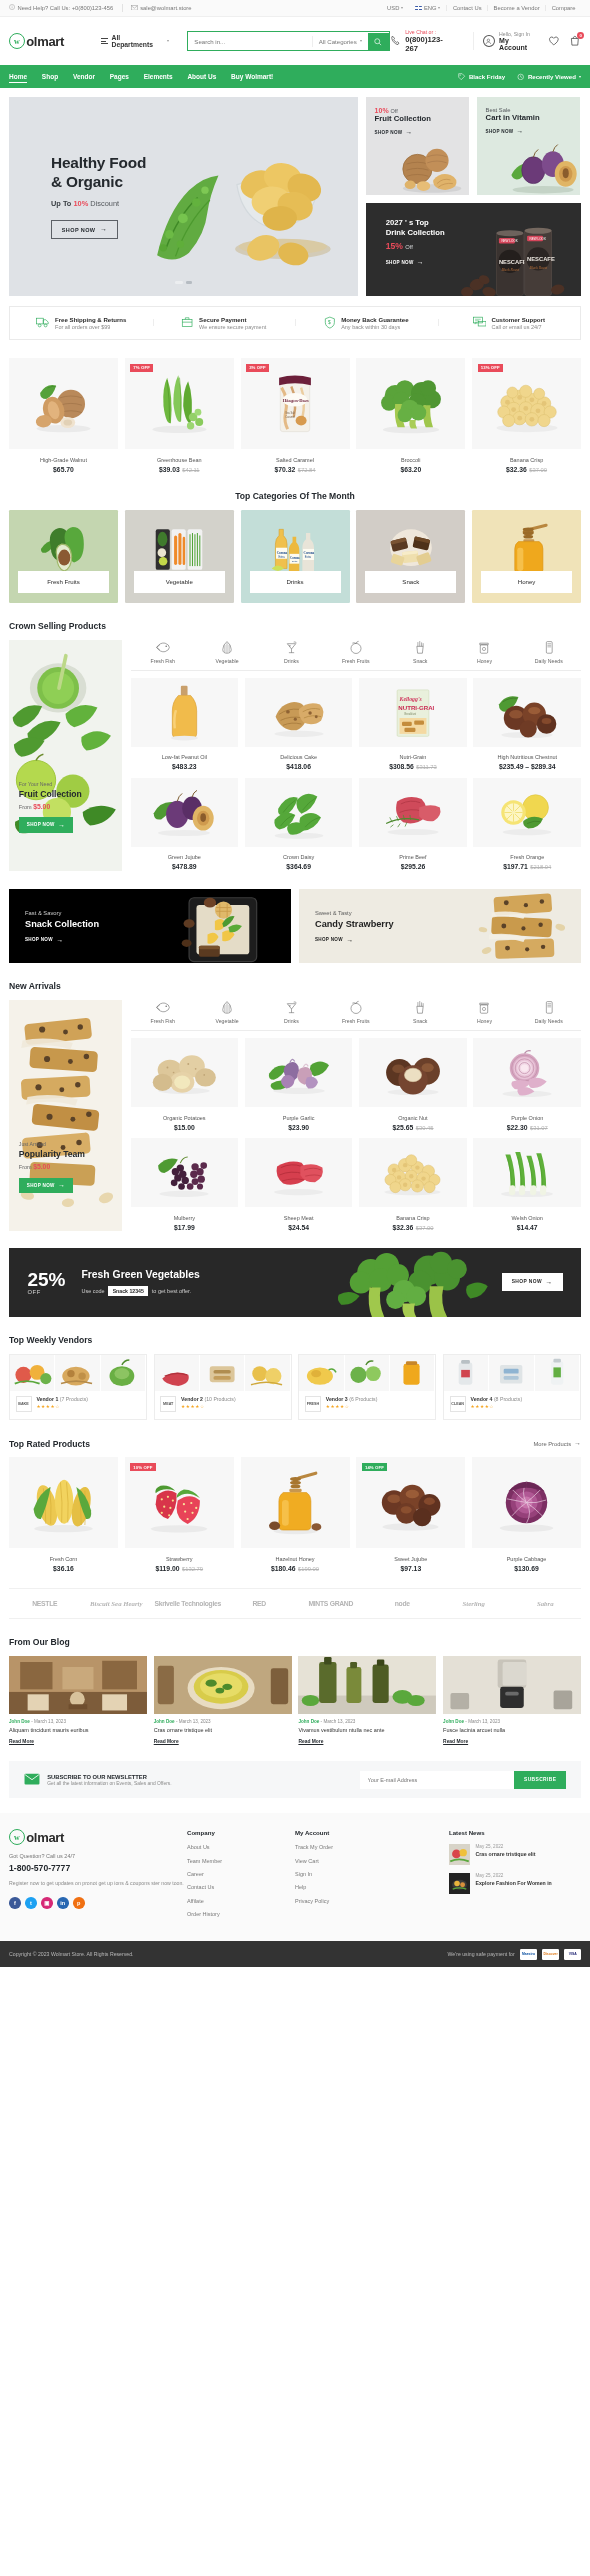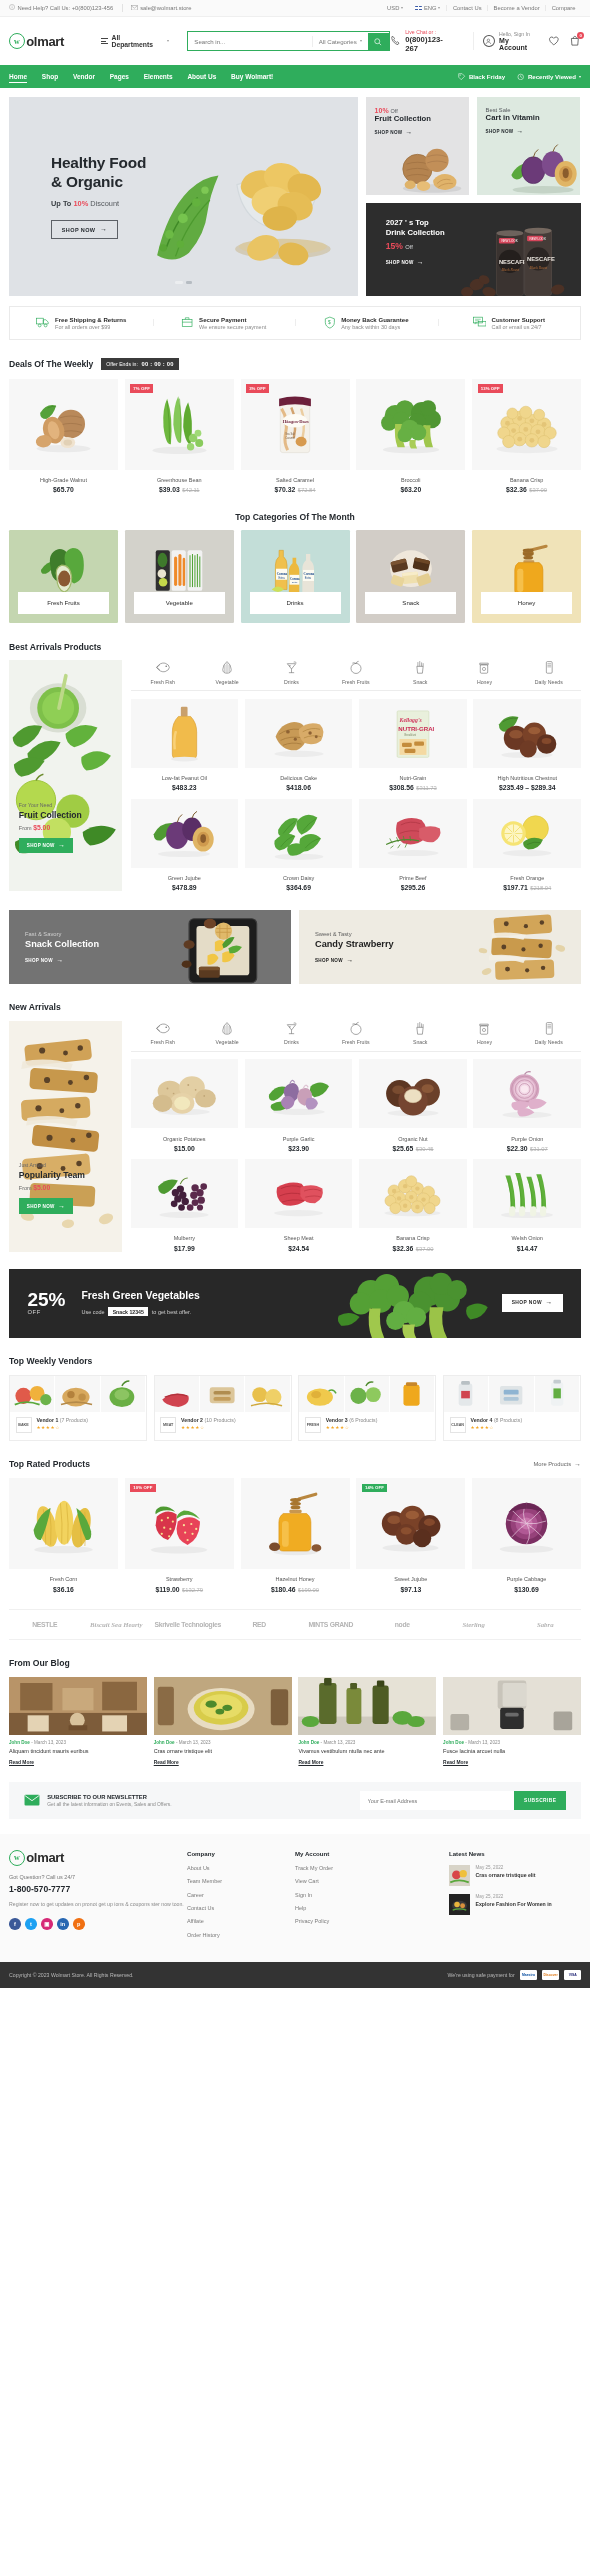--- a/index.html
+++ b/index.html
@@ -642,27 +642,20 @@
             </svg>
         </span>
         <div>
           <div class="svc-t">Customer Support</div>
           <div class="svc-s">Call or email us 24/7</div>
         </div>
       </div>
     </div>
 
     <div class="sec">
-      <div class="sec-head">
-        <div class="sec-title">Deals Of The Weekly</div>
-        <div class="timer">
-          <span>Offer Ends in:</span>
-          <b>00 : 00 : 00</b>
-        </div>
-      </div>
       <div class="prow">
         <div class="pcard">
           <div class="pcard-img">
             <svg width="69" height="64" viewBox="0 0 112 104">
               <ellipse cx="56" cy="92" rx="44" ry="6" fill="#eaeaea"></ellipse>
               <path d="M18 34 Q28 18 44 22 Q40 38 28 44 Q18 44 18 34 Z" fill="#55a13a"></path>
               <path d="M30 26 Q38 22 44 24" stroke="#3f8a26" stroke-width="1" fill="none"></path>
               <circle cx="68" cy="52" r="23" fill="#b9895a"></circle>
               <path d="M50 42 Q68 36 86 42 M50 54 Q68 48 86 54 M50 66 Q68 60 86 66" stroke="#9c6f45" stroke-width="1" fill="none"></path>
               <ellipse cx="40" cy="62" rx="17" ry="22" fill="#cf9b62" transform="rotate(-16 40 62)"></ellipse>
@@ -889,21 +882,21 @@
               <rect x="24" y="48" width="10" height="38" rx="4" fill="#fbd470" opacity="0.55"></rect>
             </svg>
           </div>
           <div class="cat-label">Honey</div>
         </div>
       </div>
     </div>
 
     <div class="sec">
       <div class="sec-head">
-        <div class="sec-title">Best Arrivals Products</div>
+        <div class="sec-title">Crown Selling Products</div>
       </div>
       <div class="listing">
         <div class="promo-col" style="height:231px">
           <div class="promo-pic">
             <svg width="113" height="231" viewBox="0 0 184 376" preserveAspectRatio="none">
               <rect width="184" height="376" fill="#f1f3ee"></rect>
               <ellipse cx="80" cy="78" rx="46" ry="40" fill="#d9ded3"></ellipse>
               <circle cx="80" cy="78" r="34" fill="#7ec04a"></circle>
               <circle cx="80" cy="78" r="26" fill="#8fcf55"></circle>
               <rect x="84" y="22" width="6" height="60" rx="3" fill="#bcd888" transform="rotate(12 87 52)"></rect>
@@ -1174,21 +1167,21 @@
                 <span>$197.71</span><s>$218.04</s>
               </div>
             </div>
           </div>
         </div>
       </div>
     </div>
 
     <div class="sec">
       <div style="display:flex; gap:8px">
-        <div style="flex:1; height:74px; background:#737373; position:relative; overflow:hidden; padding:21px 0 0 16px">
+        <div style="flex:1; height:74px; background:#000000; position:relative; overflow:hidden; padding:21px 0 0 16px">
           <div style="font-size:5.8px;color:#d2d2d2">Fast &amp; Savory</div>
           <div style="font-size:9.2px;font-weight:bold;color:#fff;margin-top:2.5px">Snack Collection</div>
           <div style="margin-top:8px;font-size:4.6px;font-weight:bold;color:#fff;letter-spacing:0.3px;display:flex;align-items:center;gap:3.7px">
             <span>SHOP NOW</span>
             <span class="arrow-r">→</span>
           </div>
           <div style="position:absolute;right:11px;top:0;width:129px;height:74px">
             <svg width="129" height="74" viewBox="0 0 210 120">
               <rect x="62" y="14" width="110" height="104" rx="8" fill="#1d1d1d" stroke="#3b3b3b" stroke-width="2"></rect>
               <rect x="74" y="26" width="86" height="80" rx="5" fill="#e4dcc7"></rect>

